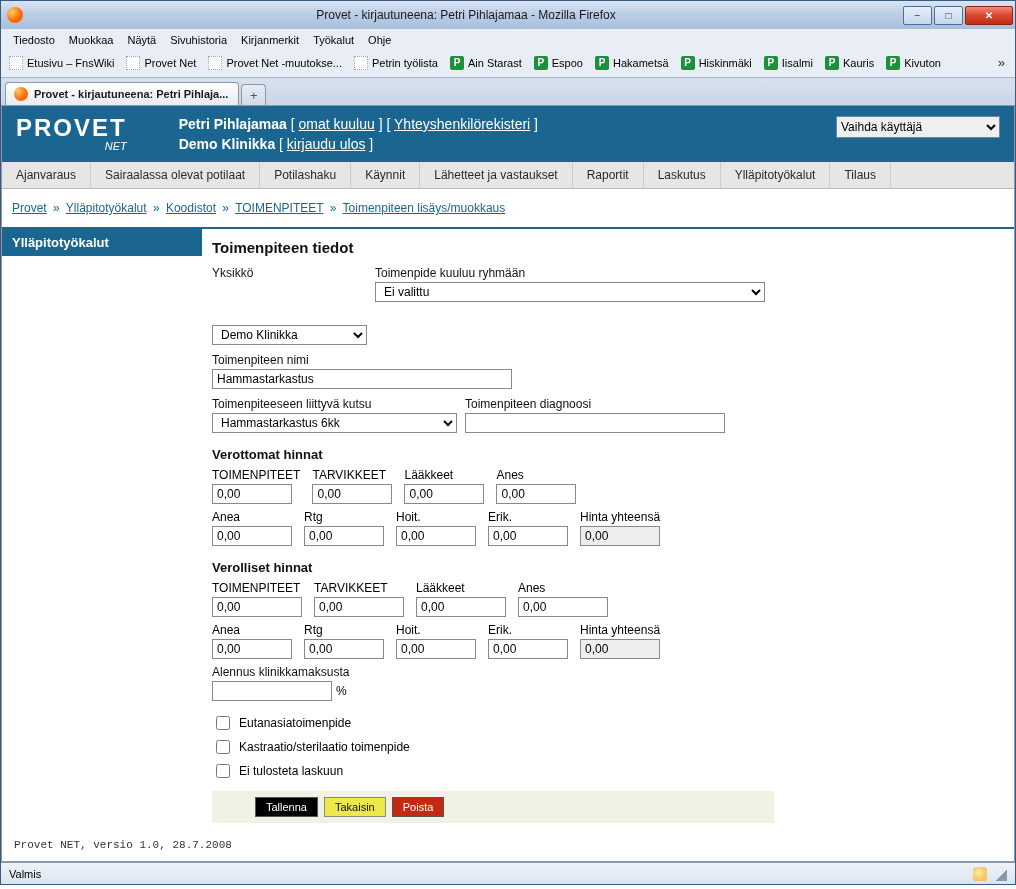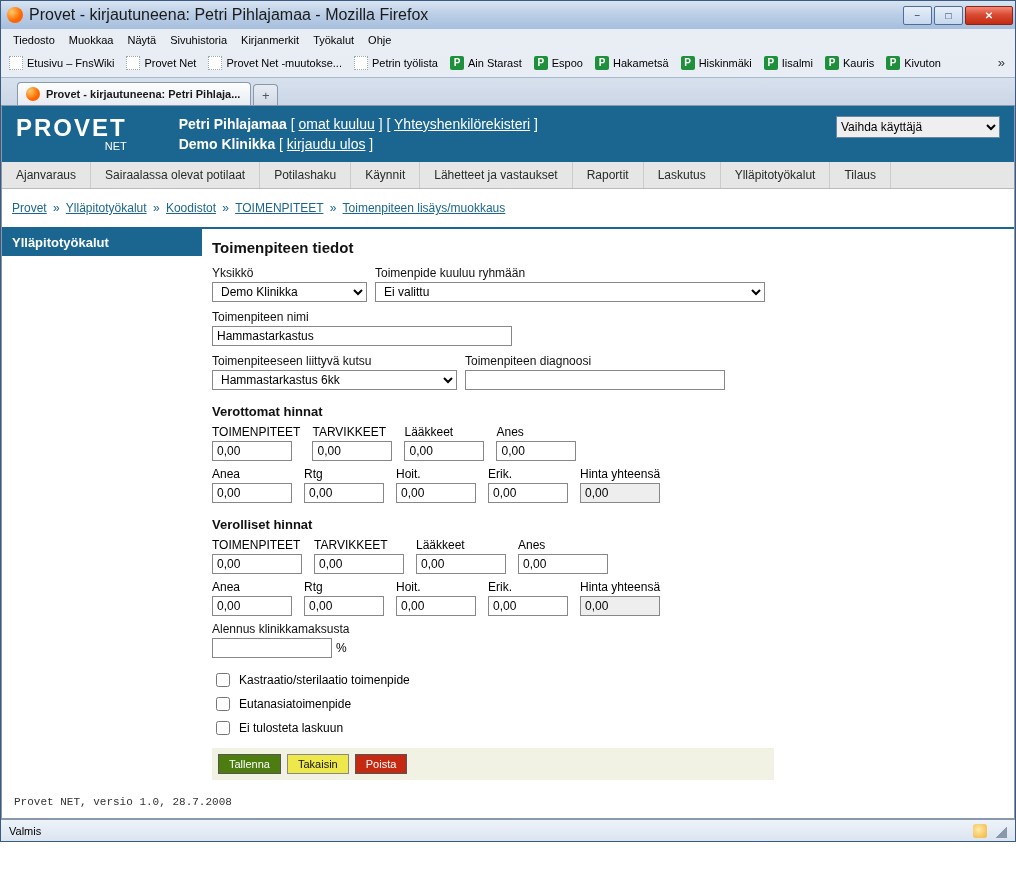--- a/index.html
+++ b/index.html
@@ -22,22 +22,23 @@
   }
   .win-titlebar .ff-icon {
     width: 16px; height: 16px;
     background: radial-gradient(circle at 30% 30%, #ffcc66, #ff6600 60%);
     border-radius: 50%;
     margin-right: 6px;
     flex: 0 0 auto;
   }
   .win-titlebar .title {
     color: #1a1a1a;
-    font-size: 16px;
+    font-size: 12px;
     flex: 1 1 auto;
+    text-align: center;
   }
   .win-buttons {
     display: flex;
     gap: 2px;
   }
   .win-btn {
     width: 29px; height: 19px;
     background: linear-gradient(to bottom,#e7eef8,#c7d8ee);
     border: 1px solid #4e6e99;
     border-radius: 2px;
@@ -99,21 +100,21 @@
   .ff-bm-overflow {
     margin-left: auto;
     padding: 2px 6px;
     font-size: 13px;
     color: #333;
   }
   
   .ff-tabstrip {
     display: flex;
     align-items: flex-end;
-    padding: 4px 4px 0 16px;
+    padding: 4px 4px 0 4px;
     background: linear-gradient(to bottom,#d7e1ee,#cbd6e6);
     border-bottom: 1px solid #8a98ac;
   }
   .ff-tab {
     background: linear-gradient(to bottom,#fdfefe,#e7ecf3);
     border: 1px solid #8a98ac;
     border-bottom: none;
     border-radius: 4px 4px 0 0;
     padding: 4px 10px 4px 8px;
     display: flex; align-items: center; gap: 6px;
@@ -243,21 +244,21 @@
     background: #f1f1e4;
     display: flex; gap: 6px;
   }
   .btn {
     border: 1px solid #555;
     padding: 3px 10px;
     font-size: 11px;
     color: #fff;
     cursor: default;
   }
-  .btn.green { background: #4d7c0f; }
+  .btn.green { background: #000000; margin-left: 37px; }
   .btn.yellow { background: #eee84a; color: #111; border-color: #888; }
   .btn.red { background: #c42a12; }
   
   .version-line {
     padding: 8px 12px 10px 12px;
     font-family: "Courier New", monospace;
     font-size: 11px;
     color: #333;
   }
   .status-bar {
@@ -362,21 +363,21 @@
       <span>Provet - kirjautuneena: Petri Pihlaja...</span>
     </div>
     <div class="ff-newtab">+</div>
   </div>
 
   <div class="page">
 
     <div class="app-header">
       <div>
         <div class="app-logo"><span>PROVET</span></div>
-        <div style="text-align:right;"><span class="net">NET</span></div>
+        <div style="text-align:right;font-style:italic;"><span class="net">NET</span></div>
       </div>
       <div class="app-user">
         <div class="line1">
           <span>Petri Pihlajamaa</span>
           <span class="non-link">[ <a href="#">omat kuuluu</a> ] [ <a href="#">Yhteyshenkilörekisteri</a> ]</span>
         </div>
         <div class="line2">
           <span>Demo Klinikka</span>
           <span class="non-link">[ <a href="#">kirjaudu ulos</a> ]</span>
         </div>
@@ -414,21 +415,21 @@
 
     <div class="body-wrap">
       <div class="side-col">
         <div class="side-head">Ylläpitotyökalut</div>
       </div>
 
       <div class="content-col">
         <h2>Toimenpiteen tiedot</h2>
 
         <div class="fld-row">
-          <div class="fld" style="width:155px;">
+          <div class="fld" style="width:155px;gap:43px;">
             <label>Yksikkö</label>
             <select><option>Demo Klinikka</option></select>
           </div>
           <div class="fld" style="width:390px;">
             <label>Toimenpide kuuluu ryhmään</label>
             <select><option>Ei valittu</option></select>
           </div>
         </div>
 
         <div class="fld-row">
@@ -483,25 +484,25 @@
           <label>Alennus klinikkamaksusta</label>
           <div style="display:flex;align-items:center;gap:4px;">
             <input type="text" style="width: 120px;" value="">
             <span style="font-size:12px;">%</span>
           </div>
         </div>
 
         <div style="height:8px;"></div>
         <div class="chk-line">
             <input type="checkbox" style="">
-            <span>Kastraatio/sterilaatio toimenpide</span>
+            <span>Eutanasiatoimenpide</span>
           </div>
         <div class="chk-line">
             <input type="checkbox" style="">
-            <span>Eutanasiatoimenpide</span>
+            <span>Kastraatio/sterilaatio toimenpide</span>
           </div>
         <div class="chk-line">
             <input type="checkbox" style="">
             <span>Ei tulosteta laskuun</span>
           </div>
 
         <div class="btn-bar">
           <div class="btn green">Tallenna</div>
           <div class="btn yellow">Takaisin</div>
           <div class="btn red">Poista</div>

